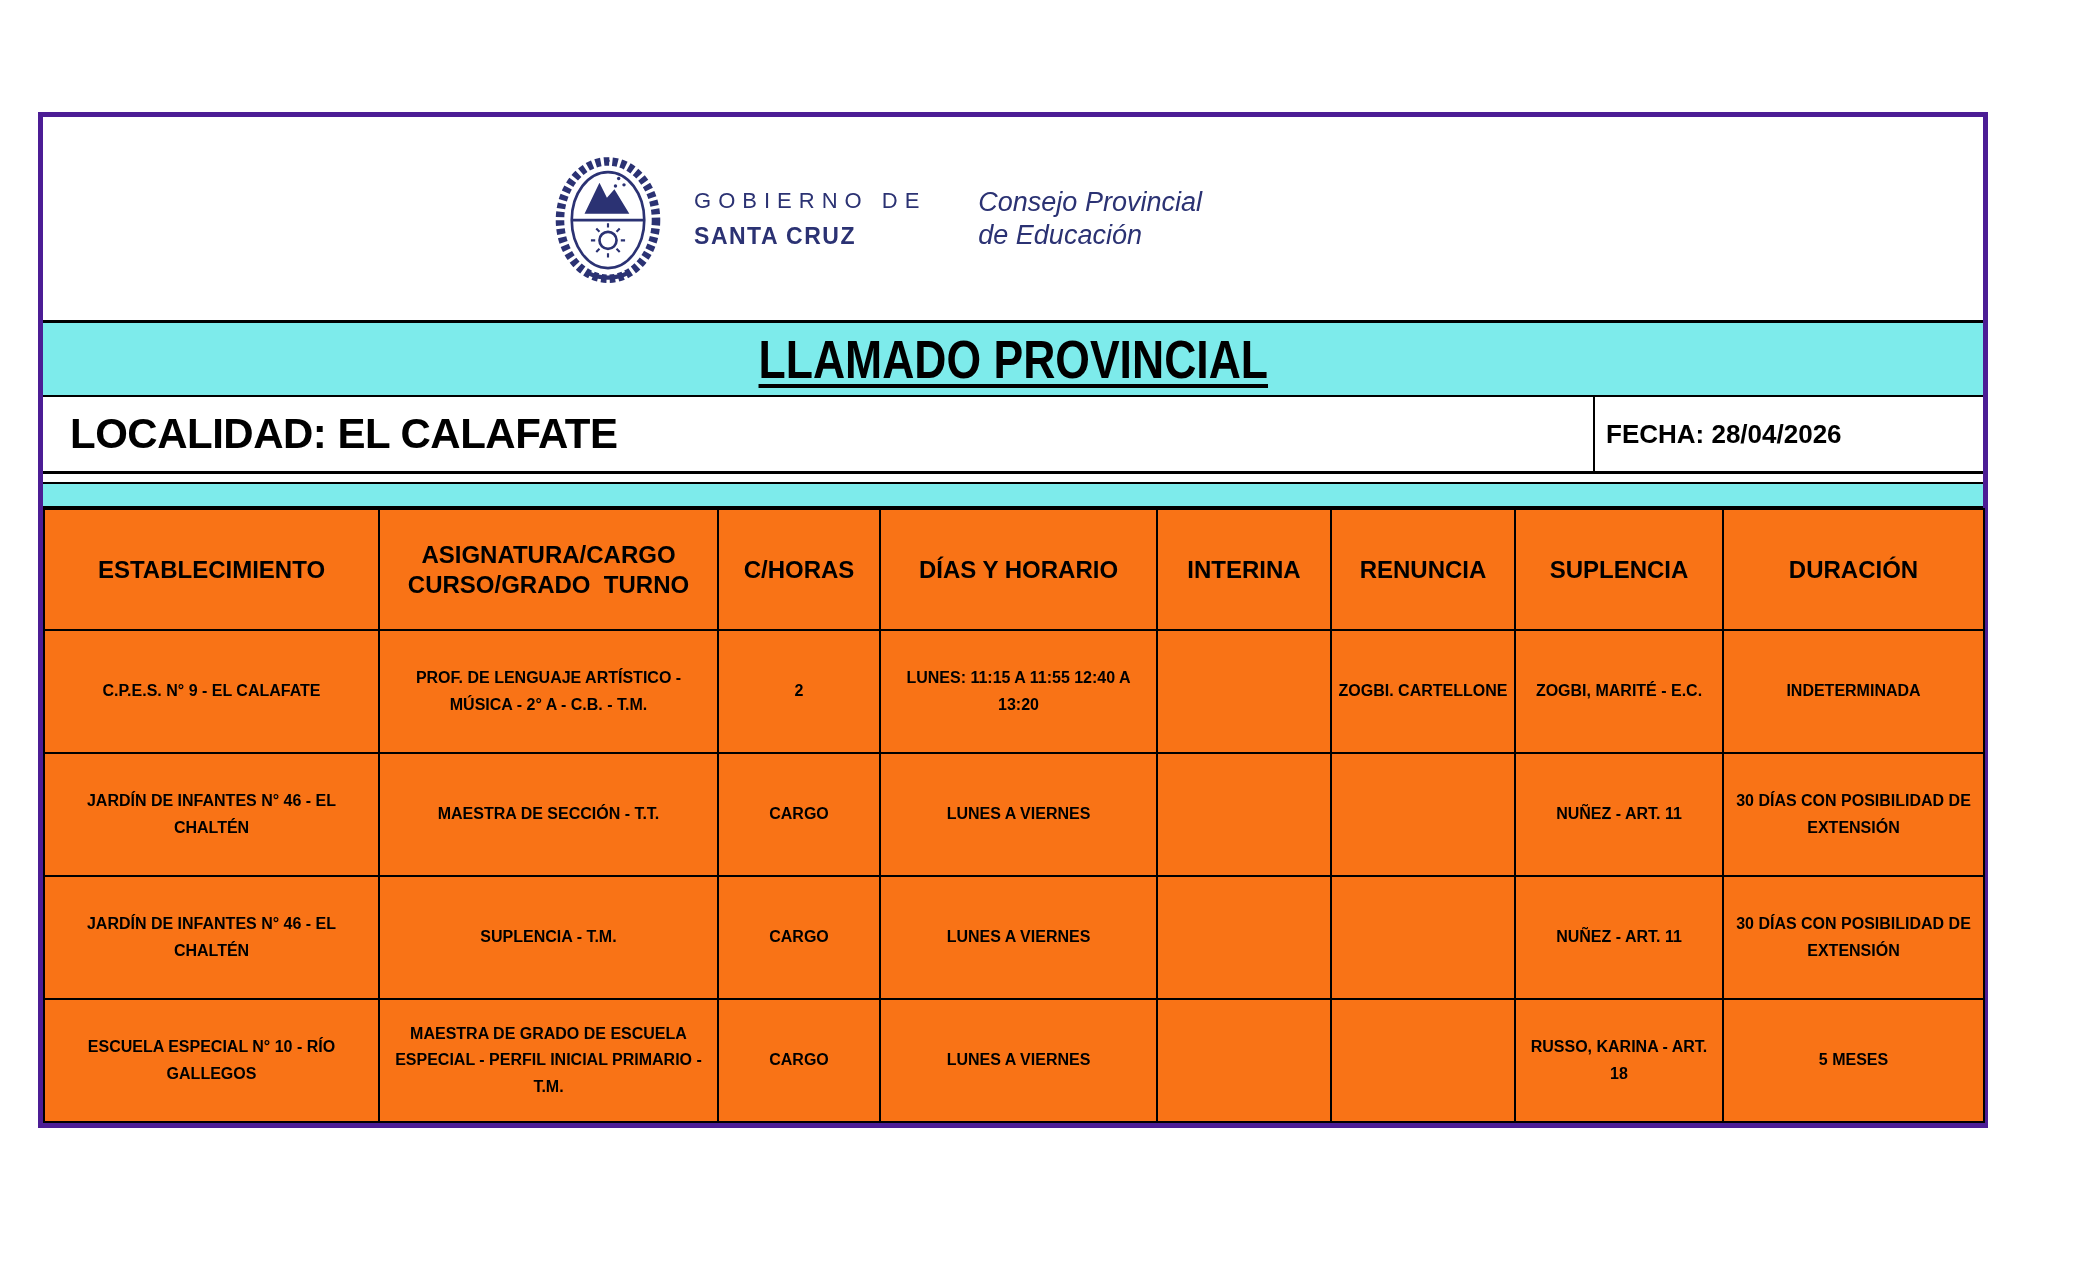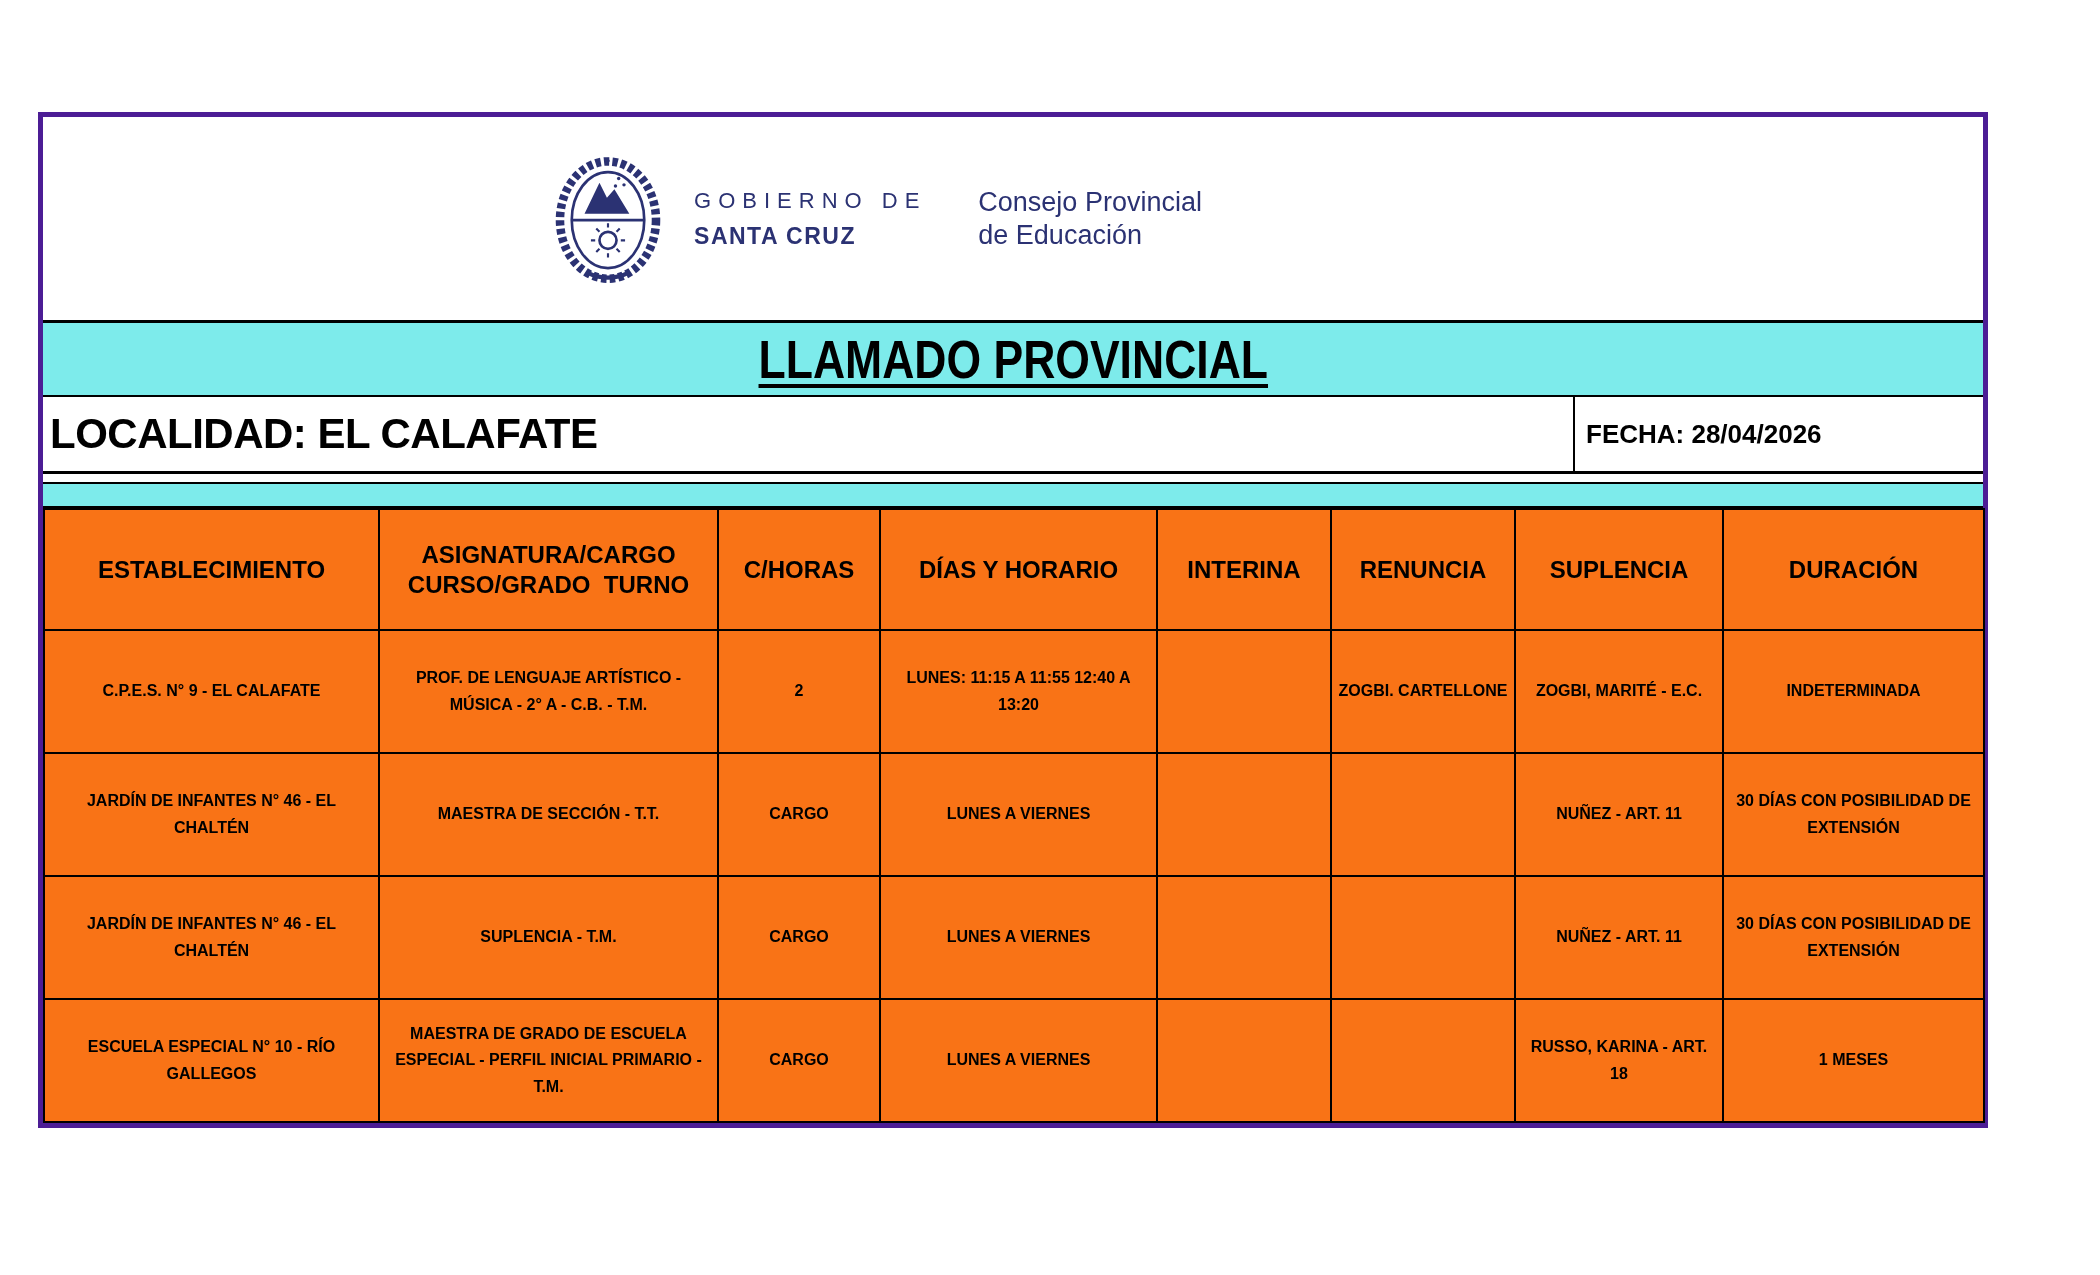--- a/index.html
+++ b/index.html
@@ -10,33 +10,33 @@
          border:5px solid #4c1d95;box-sizing:content-box;background:#fff;}
 
   
   .logo-section{height:203px;border-bottom:3px solid #000;
                 display:flex;align-items:center;justify-content:center;}
   .logo-group{display:flex;align-items:center;transform:translateX(-135px);}
   .crest{width:108px;height:128px;flex:0 0 auto;}
   .gov-text{margin-left:32px;color:#2b3273;line-height:1.05;}
   .gov-line1{font-size:22px;font-weight:400;letter-spacing:7px;}
   .gov-line2{font-size:23px;font-weight:700;letter-spacing:1.5px;margin-top:12px;}
-  .consejo-text{margin-left:52px;color:#2b3273;font-size:27px;font-weight:400;line-height:1.2;}
+  .consejo-text{margin-left:52px;color:#2b3273;font-size:27px;font-weight:400;line-height:1.2;font-style:italic;}
 
   
   .banner{height:72px;background:#7debeb;border-bottom:2px solid #000;
           display:flex;align-items:center;justify-content:center;}
   .banner-title{display:inline-block;transform:scaleX(.84);transform-origin:center;
                 font-size:53px;font-weight:800;letter-spacing:0px;
                 text-decoration:underline;text-decoration-thickness:4px;text-underline-offset:6px;}
 
   
   .loc-row{height:74px;border-bottom:3px solid #000;display:flex;align-items:stretch;}
   .loc-cell{flex:0 0 1523px;border-right:2px solid #000;display:flex;align-items:center;
-            padding-left:7px;font-size:42px;font-weight:800;letter-spacing:-.5px;}
+            padding-left:7px;font-size:42px;font-weight:800;letter-spacing:-.5px;margin-left:20px;}
   .fecha-cell{flex:1;display:flex;align-items:center;padding-left:11px;
               font-size:26px;font-weight:800;}
 
   .gap-row{height:8px;background:#fff;}
   .cyan-strip{height:22px;background:#7debeb;border-top:2px solid #000;border-bottom:2px solid #000;}
 
   
   table{border-collapse:collapse;table-layout:fixed;width:1940px;background:#f97316;}
   th,td{border:2px solid #000;text-align:center;vertical-align:middle;
         padding:2px 4px;overflow:hidden;}
@@ -161,17 +161,17 @@
         <td>30 DÍAS CON POSIBILIDAD DE EXTENSIÓN</td>
       </tr>
       <tr>
         <td>ESCUELA ESPECIAL N° 10 - RÍO GALLEGOS</td>
         <td>MAESTRA DE GRADO DE ESCUELA ESPECIAL - PERFIL INICIAL PRIMARIO  - T.M.</td>
         <td>CARGO</td>
         <td>LUNES A VIERNES</td>
         <td></td>
         <td></td>
         <td>RUSSO, KARINA - ART. 18</td>
-        <td>1 MESES</td>
+        <td>5 MESES</td>
       </tr>
     </tbody>
   </table>
 </div>
 
 </body></html>

